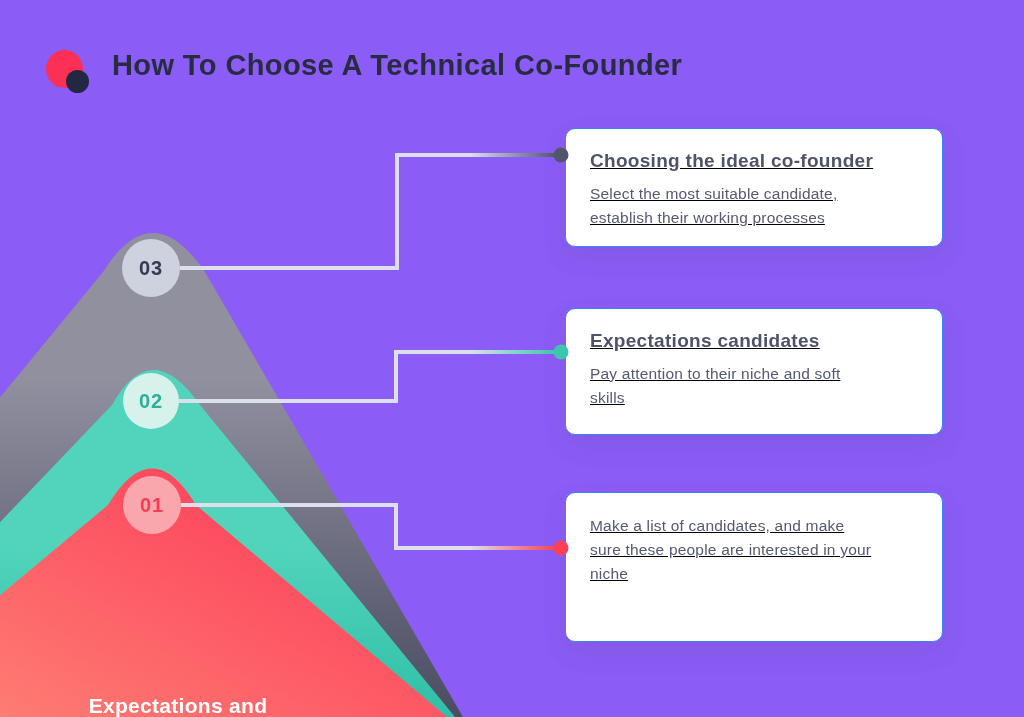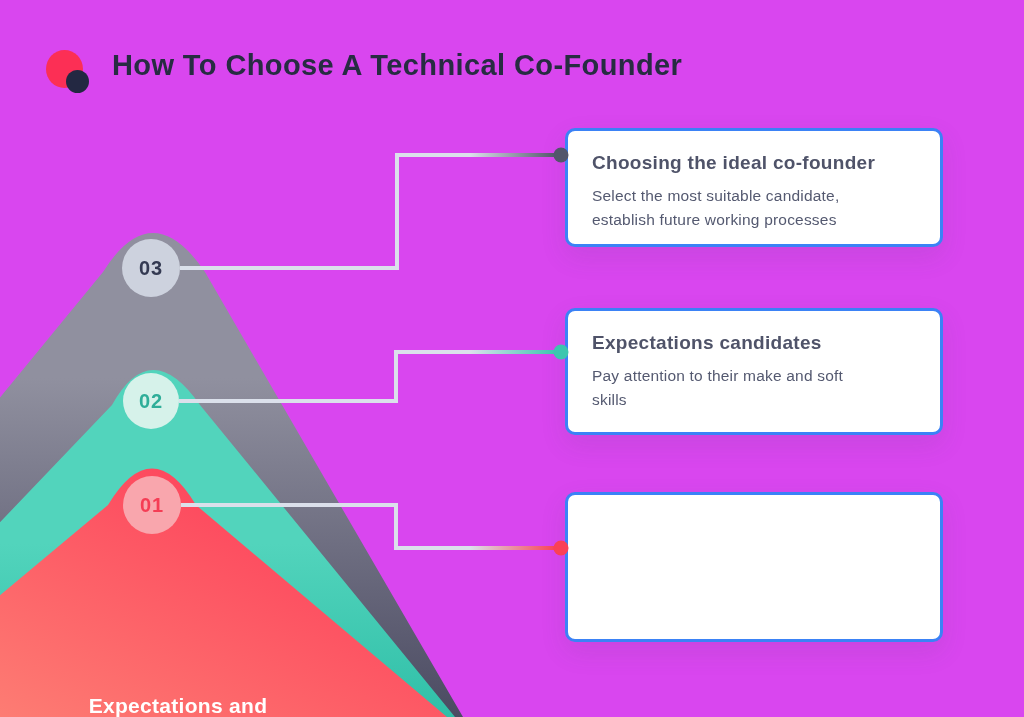--- a/index.html
+++ b/index.html
@@ -1,34 +1,34 @@
 <!DOCTYPE html>
 <html><head>
 <meta charset="utf-8">
 <style>
   html,body{margin:0;padding:0;background:#ffffff;}
   .stage{
-    position:relative;width:1024px;height:717px;overflow:hidden;background:#d946ef;
+    position:relative;width:1024px;height:717px;overflow:hidden;background:#8b5cf6;
     font-family:"Liberation Sans", sans-serif;
   }
   
   .logo-red{position:absolute;left:46px;top:50px;width:37px;height:38px;border-radius:50%;background:#fc2f55;}
   .logo-dark{position:absolute;left:66px;top:70px;width:23px;height:23px;border-radius:50%;background:#232842;}
   .page-title{
     position:absolute;left:112px;top:49px;margin:0;
     font-size:29px;font-weight:bold;color:#272c42;letter-spacing:.4px;white-space:nowrap;
   }
   
   .art{position:absolute;left:0;top:0;z-index:2;pointer-events:none;}
   
   .card{
     position:absolute;left:565px;width:378px;box-sizing:border-box;
-    background:#ffffff;border:3px solid #3b82f6;border-radius:10px;
+    background:#ffffff;border:1px solid #3b82f6;border-radius:10px;
     box-shadow:0 10px 26px rgba(70,75,110,.12);
-    padding:21px 26px 0 24px;z-index:1;
+    padding:21px 26px 0 24px;z-index:1;text-decoration:underline;
   }
   .card-1{top:128px;height:119px;}
   .card-2{top:308px;height:127px;}
   .card-3{top:492px;height:150px;}
   .card-title{margin:0 0 10px 0;font-size:19px;font-weight:bold;color:#4f5369;letter-spacing:.3px;}
   .card-desc{margin:0;font-size:15.5px;line-height:24px;color:#545970;letter-spacing:.2px;white-space:pre-line;}
   
   .base-label{
     position:absolute;left:22px;top:648px;width:312px;z-index:3;
     text-align:center;font-size:21px;font-weight:bold;color:#ffffff;
@@ -95,28 +95,31 @@
     <circle cx="151" cy="401" r="28" fill="#d6f2ea"></circle>
     <text x="151" y="408" text-anchor="middle" class="badge-num" fill="#2fae99">02</text>
 
     <circle cx="152" cy="505" r="29" fill="#f9a6ad"></circle>
     <text x="152" y="512" text-anchor="middle" class="badge-num" fill="#f53d55">01</text>
   </svg>
 
   <div class="card card-1">
     <h2 class="card-title">Choosing the ideal co-founder</h2>
     <p class="card-desc">Select the most suitable candidate,
-establish future working processes</p>
+establish their working processes</p>
   </div>
 
   <div class="card card-2">
     <h2 class="card-title">Expectations candidates</h2>
-    <p class="card-desc">Pay attention to their make and soft
+    <p class="card-desc">Pay attention to their niche and soft
 skills</p>
   </div>
 
   <div class="card card-3">
+    <p class="card-desc">Make a list of candidates, and make
+sure these people are interested in your
+niche</p>
   </div>
 
   <div class="base-label">Expectations and
 requirement definition</div>
 
 </div>
 
 </body></html>

